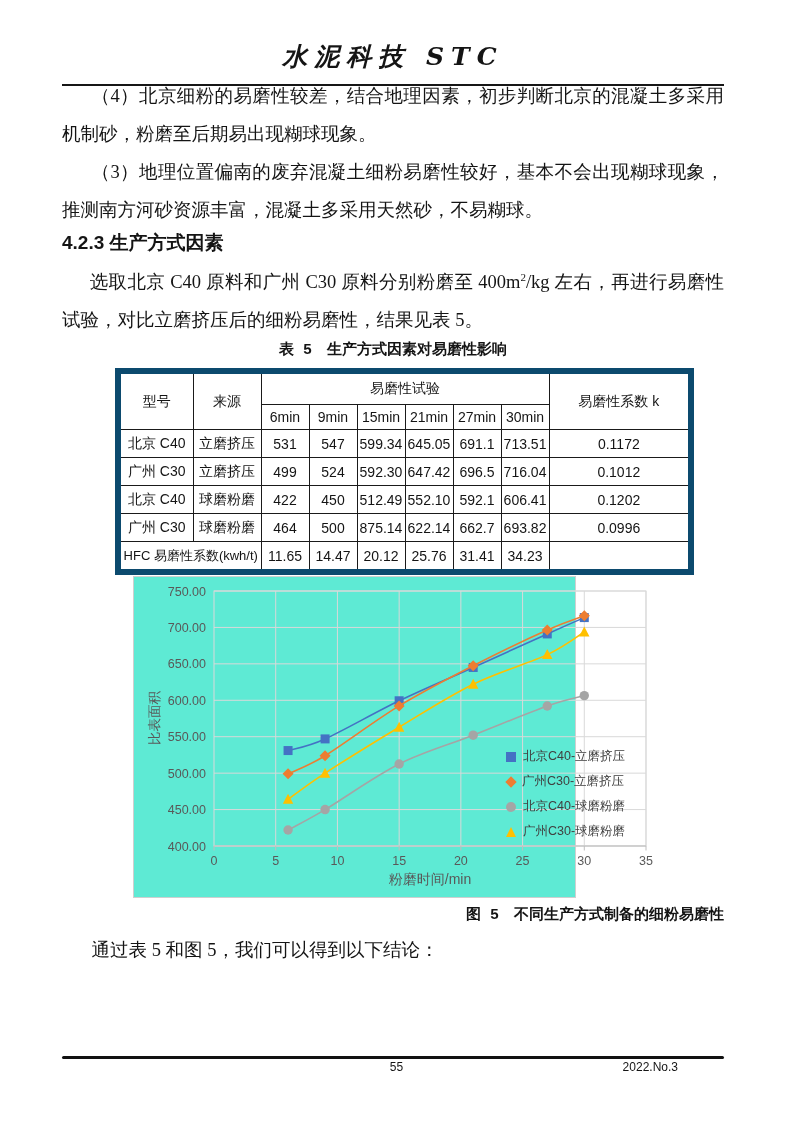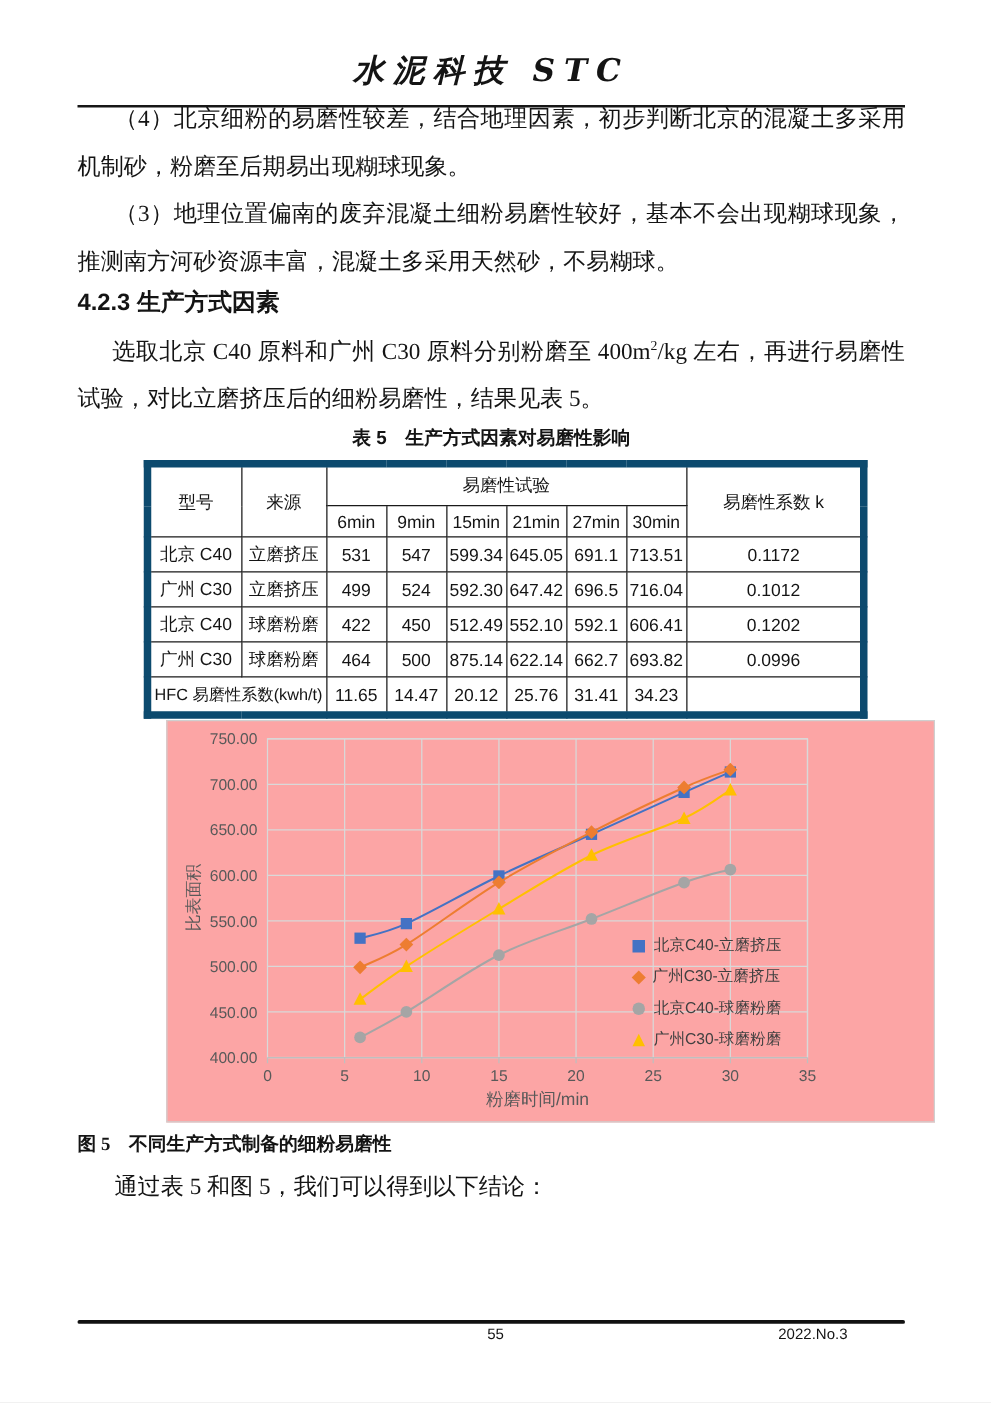--- a/index.html
+++ b/index.html
@@ -27,40 +27,40 @@
   #heading-423{
     top:224px; left:62px; width:662px; font-size:19px; line-height:38px;
     font-weight:bold; font-family:"Liberation Sans", sans-serif;
   }
   #para-4{ top:258px; }
   #para-4 sup{ font-size:11px; }
   
   #table-caption{
     top:340px; left:62px; width:662px; text-align:center;
     font-size:15px; font-weight:bold; line-height:22px;
-    font-family:Liberation Sans, sans-serif;
+    font-family:Liberation Mono, monospace;
   }
   #grindability-table{
     top:368px; left:115px; border-collapse:collapse;
     font-family:"Liberation Sans", sans-serif; font-size:14px;
     color:#141414; table-layout:fixed; width:573px;
   }
   #grindability-table td{
     border:1px solid #1a1a1a; text-align:center; vertical-align:middle;
     padding:0 1px; overflow:hidden;
   }
   #grindability-table{ border:6px solid #0c4a6e; }
   tr.hdr1 td{ height:30px; }
   tr.hdr2 td{ height:24px; }
   tr.datarow td{ height:27px; }
   td.hfc-label{ font-size:13px; }
   
   #figure-5-chart{
-    top:576px; left:133px; width:615px; height:322px;
-    background:#fca5a5; border:1px solid #cfcfcf; box-sizing:border-box;
+    top:576px; left:133px; width:443px; height:322px;
+    background:#5eead4; border:1px solid #cfcfcf; box-sizing:border-box;
     font-family:"Liberation Sans", sans-serif;
   }
   #chart-svg{ position:absolute; left:0; top:0; }
   #chart-svg text{ font-family:"Liberation Sans", sans-serif; }
   #y-axis-title{
     position:absolute; left:-34px; top:132px; width:110px; text-align:center;
     transform:rotate(-90deg); font-size:13.5px; color:#595959;
   }
   #x-axis-title{
     position:absolute; left:80px; top:294px; width:432px; text-align:center;
@@ -70,23 +70,23 @@
   .legend-item{ display:flex; align-items:center; height:25px; }
   .legend-marker{ flex:0 0 auto; margin-right:7px; }
   .m-square{ width:10px; height:10px; }
   .m-diamond{ width:8px; height:8px; transform:rotate(45deg); margin-left:1px; }
   .m-circle{ width:10px; height:10px; border-radius:50%; }
   .m-triangle{ width:0; height:0; border-left:5.5px solid transparent;
                border-right:5.5px solid transparent; border-bottom:10px solid #FFC000; }
   .legend-label{ font-size:12.5px; color:#404040; white-space:nowrap; }
   
   #figure-caption{
-    top:905px; left:62px; width:662px; text-align:left;
+    top:905px; left:62px; width:662px; text-align:right;
     font-size:15px; font-weight:bold; line-height:22px;
-    font-family:Liberation Serif, serif;
+    font-family:Liberation Mono, monospace;
   }
   #conclusion-intro{ top:931px; }
   #conclusion-1{ top:966px; text-indent:1.55em; }
   
   #footer-rule{ top:1056px; left:62px; width:662px; height:2.5px; background:#111; border-radius:2px; }
   #page-number{
     top:1060px; left:0; width:793px; text-align:center; font-size:12px;
     font-family:"Liberation Sans", sans-serif;
   }
   #issue-label{

